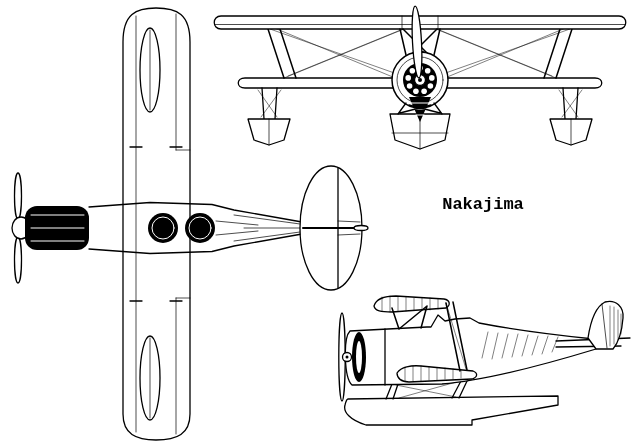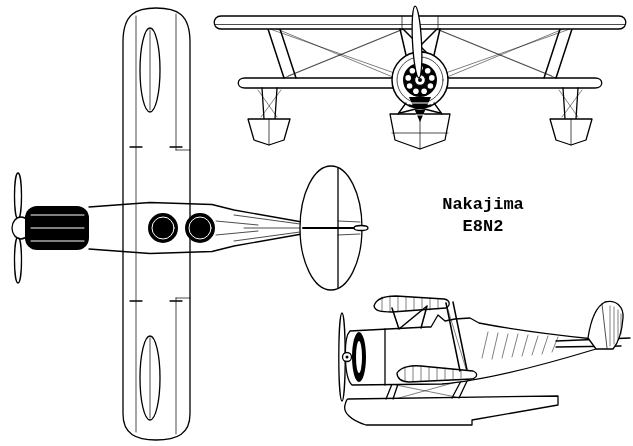--- a/index.html
+++ b/index.html
@@ -163,16 +163,15 @@
                               M414,298 L414,310 M422,298 L422,310 M430,298 L430,310 M438,299 L438,309"></path>
 
       <path class="s s15" d="M399,329 L392,308 M421,328 L427,306 M399,329 L427,306"></path>
       <path class="s s15" d="M446,303 L460,371 M453,302 L467,370"></path>
       <path class="s-hair" d="M446,303 L466,369"></path>
     </g>
   </svg>
 
   <div class="label">
     <span>Nakajima</span>
-    <span>E8N2</span>
   </div>
 
 </div>
 
 </body></html>

